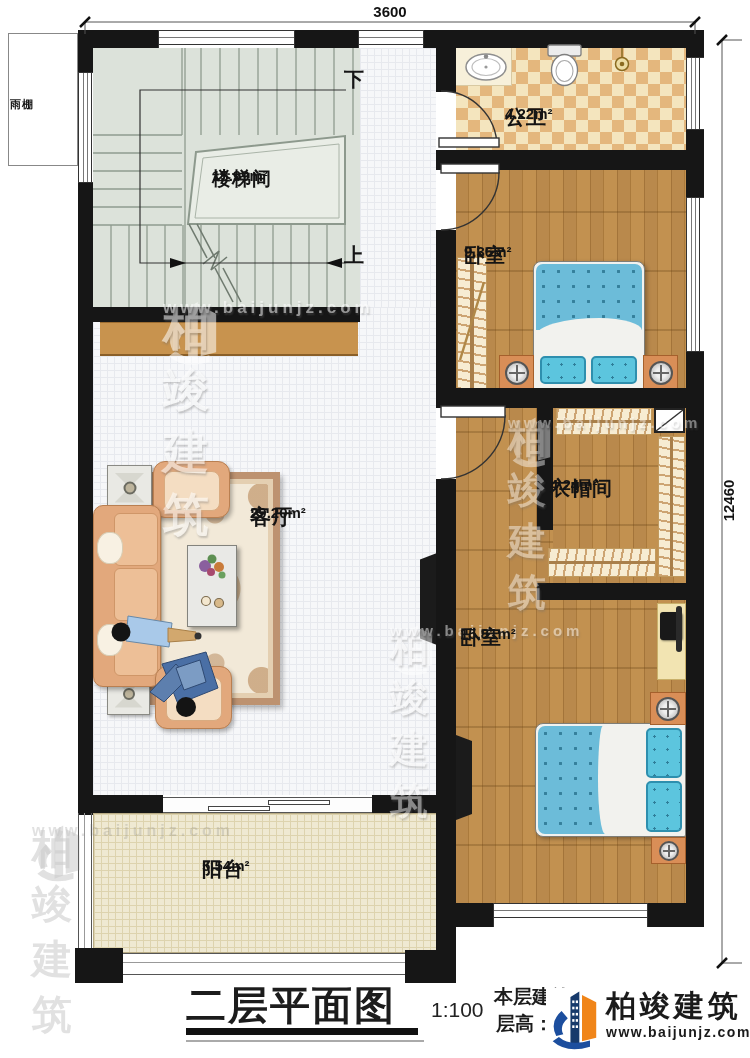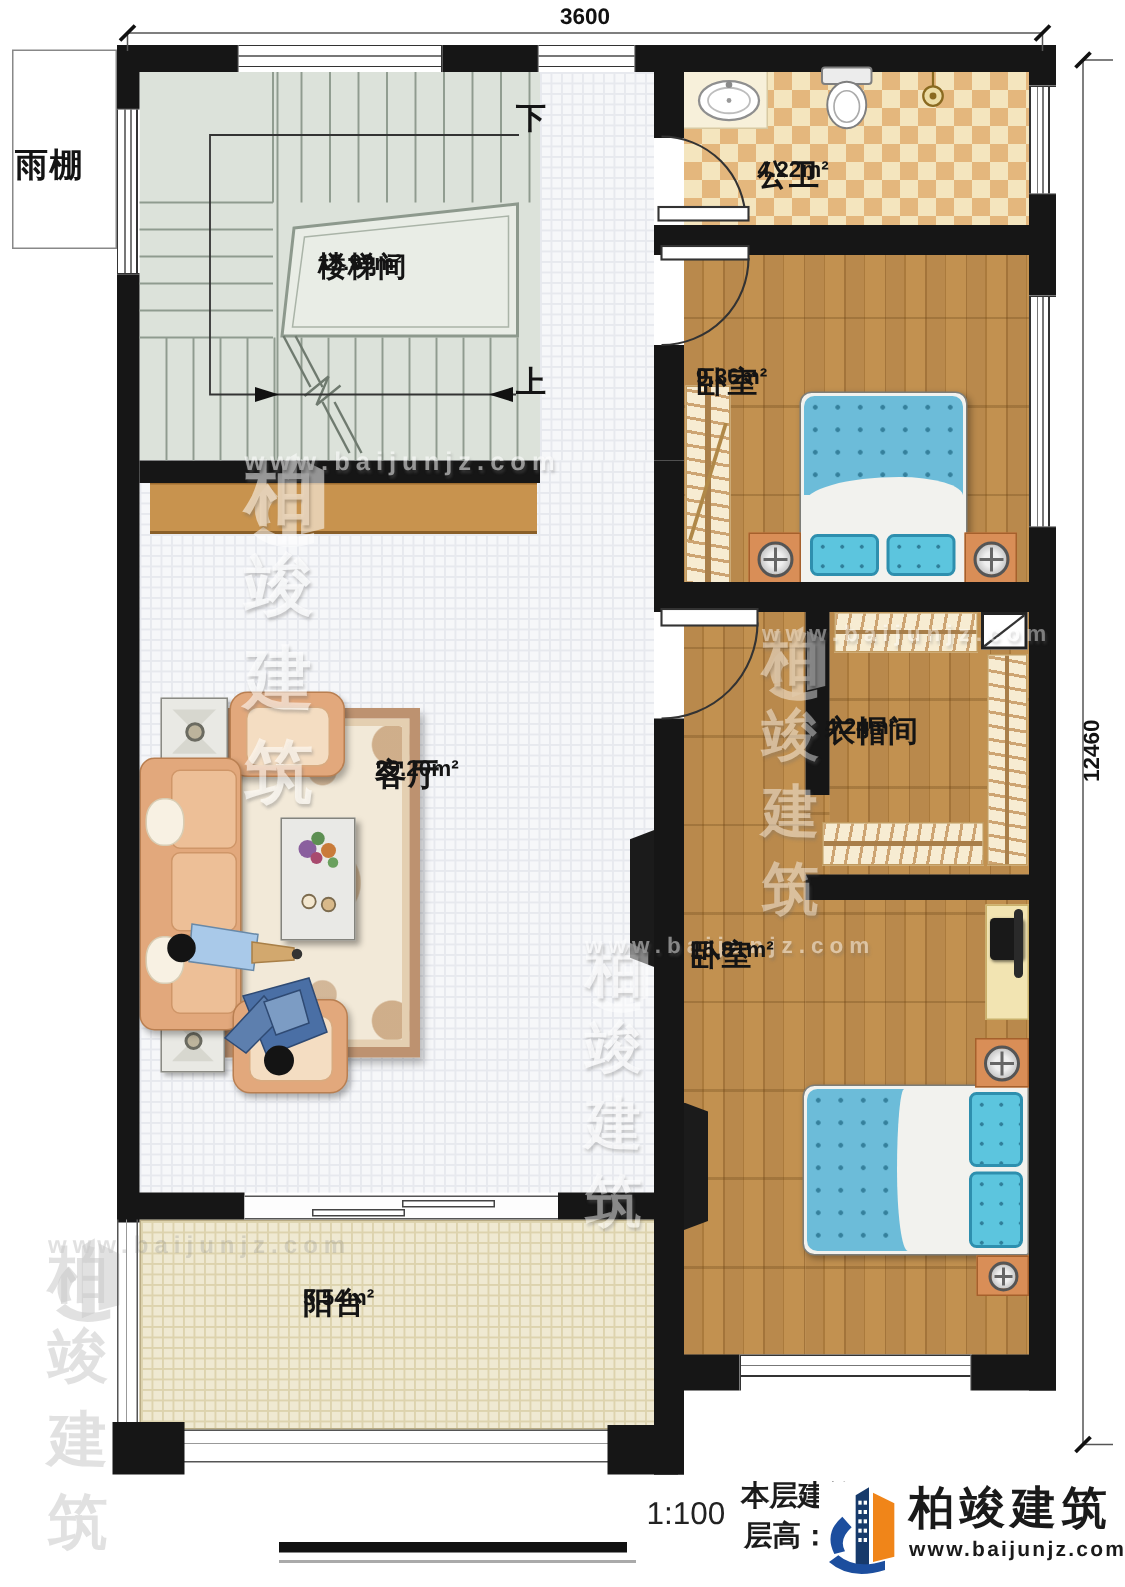--- a/index.html
+++ b/index.html
@@ -358,32 +358,33 @@
   <div class="roomlabel" style="left:250px;top:505px;width:120px;">
     <span class="nm" style="font-size:21px;">客厅</span>
     <span class="ar">29.20m²</span>
   </div>
   <div class="roomlabel" style="left:202px;top:858px;width:120px;">
     <span class="nm">阳台</span>
     <span class="ar">5.54m²</span>
   </div>
 
   <div class="roomlabel" style="left:10px;top:98px;width:66px;">
-    <span class="nm" style="font-size:22px;">雨棚</span>
+    <span class="nm" style="font-size:11px;">雨棚</span>
   </div>
   <div class="roomlabel" style="left:344px;top:68px;width:30px;">
     <span class="nm" style="font-size:20px;">下</span>
   </div>
   <div class="roomlabel" style="left:344px;top:244px;width:30px;">
     <span class="nm" style="font-size:20px;">上</span>
   </div>
 
   <div style="left:355px;top:3px;width:70px;text-align:center;font-weight:bold;font-size:15px;color:#111;">3600</div>
   <div style="left:696px;top:492px;width:64px;text-align:center;font-weight:bold;font-size:15px;color:#111;transform:rotate(-90deg);">12460</div>
 
+  <div class="toplayer" style="left:186px;top:978px;font-size:40px;font-weight:bold;color:#1c1c1c;letter-spacing:2px;">二层平面图</div>
   <div class="toplayer" style="left:186px;top:1028px;width:232px;height:7px;background:#111;"></div>
   <div class="toplayer" style="left:186px;top:1040px;width:238px;height:2px;background:#aaa;"></div>
   <div class="toplayer" style="left:431px;top:998px;font-size:21px;color:#222;">1:100</div>
   <div class="toplayer" style="left:494px;top:984px;font-size:19px;font-weight:bold;color:#1c1c1c;white-space:nowrap;">本层建筑面积：128.84m²</div>
   <div class="toplayer" style="left:496px;top:1011px;font-size:19px;font-weight:bold;color:#1c1c1c;font-family:'Liberation Mono','DejaVu Sans Mono',monospace;">层高：3.3m</div>
 
   <div class="toplayer" style="left:546px;top:988px;width:204px;height:66px;background:#fff;display:flex;align-items:flex-start;gap:4px;">
     <svg width="56" height="64" viewBox="0 0 60 72" style="position:static;flex:none;">
       <path d="M10,54 Q2,38 16,26 L23,34 Q13,43 18,52 Z" fill="#1c4e9e"></path>
       <polygon points="26,10 36,4 36,62 26,66" fill="#173a6b"></polygon>

